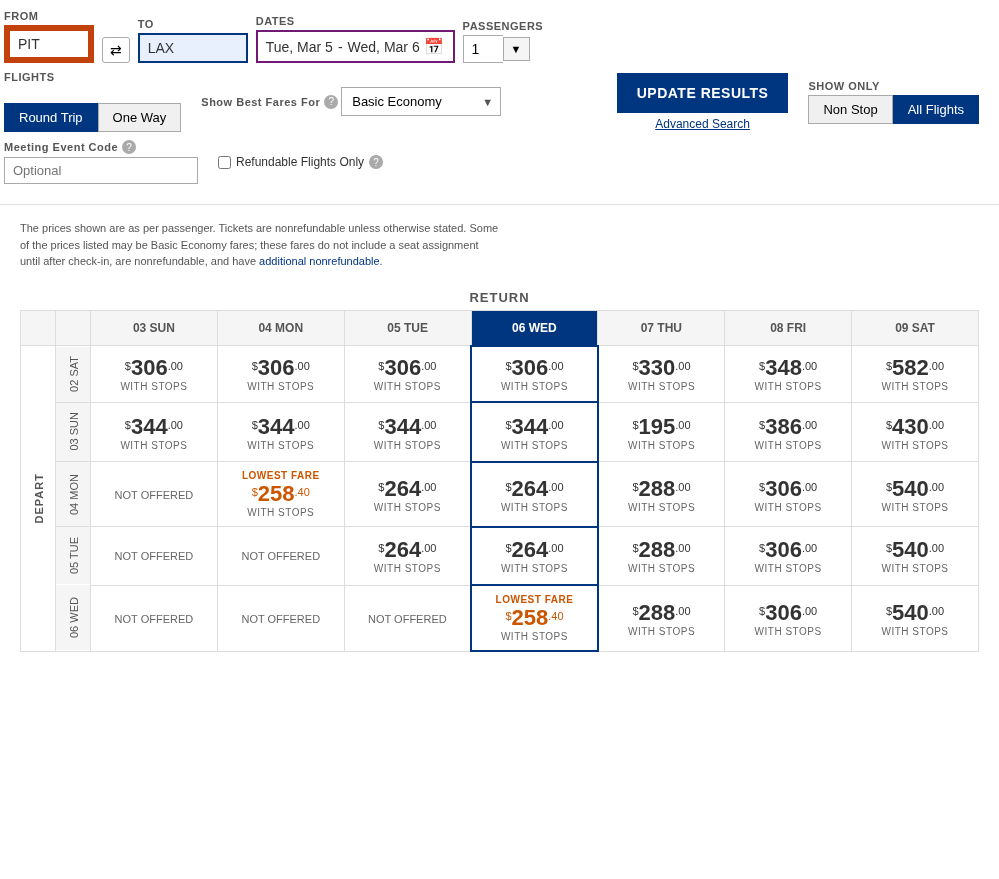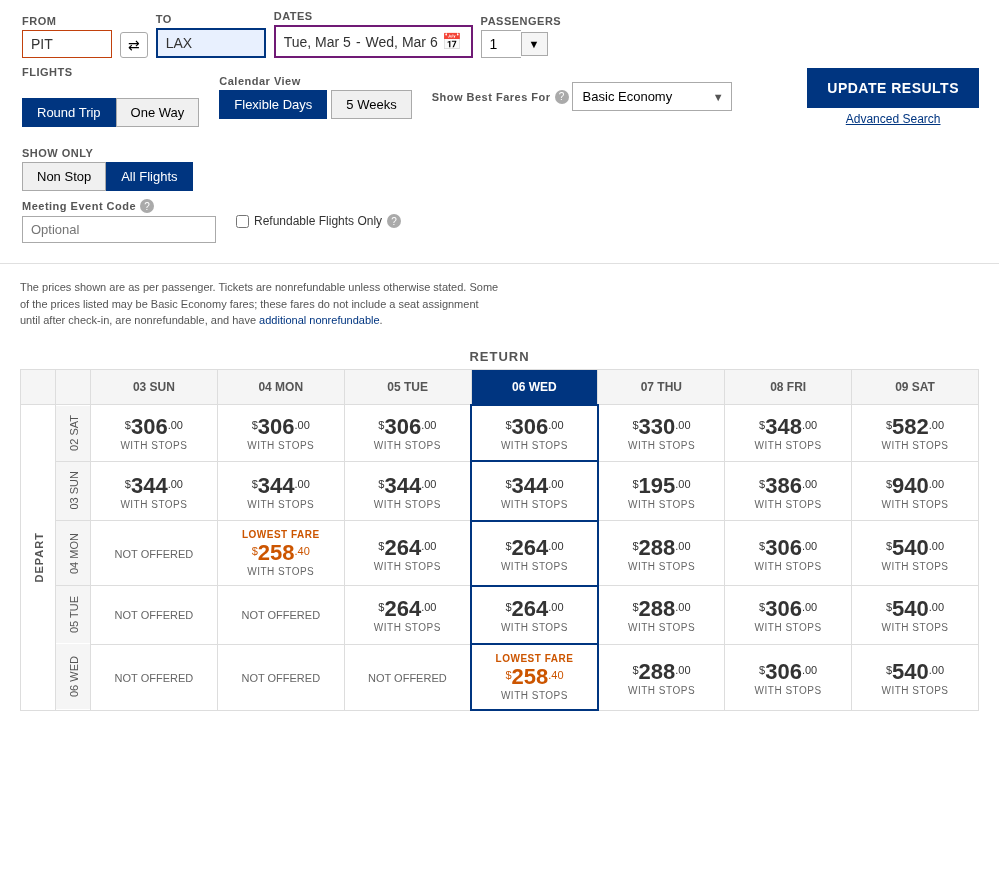--- a/index.html
+++ b/index.html
@@ -1,19 +1,19 @@
 <!DOCTYPE html>
 <html><head>
   <meta charset="utf-8">
   <style>
     * { box-sizing: border-box; margin: 0; padding: 0; }
     body { font-family: Arial, sans-serif; background: #fff; font-size: 13px; color: #333; }
-    .top-section { padding: 10px 20px 5px 22px; }
+    .top-section { padding: 10px 20px 5px 4px; }
     .label { font-size: 11px; color: #555; font-weight: bold; letter-spacing: 0.5px; }
-    .input-box { border: 1px solid #c2410c; padding: 5px 8px; font-size: 14px; color: #333; background: #fff; min-width: 80px; }
+    .input-box { border: 6px solid #c2410c; padding: 5px 8px; font-size: 14px; color: #333; background: #fff; min-width: 80px; }
     .input-box.highlighted { border: 2px solid #003580; background: #e8f0fe; }
     .swap-btn { background: none; border: 1px solid #aaa; border-radius: 3px; padding: 4px 7px; cursor: pointer; font-size: 14px; }
     .date-range { display: flex; align-items: center; gap: 5px; border: 2px solid #701a75; padding: 5px 8px; font-size: 14px; background: #fff; }
     .calendar-icon { font-size: 16px; color: #555; }
     .passengers-wrap { display: flex; align-items: center; gap: 0; }
     .passengers-input { border: 1px solid #aaa; padding: 5px 8px; font-size: 14px; min-width: 40px; border-right: none; }
     .passengers-arrow { border: 1px solid #aaa; padding: 5px 7px; font-size: 11px; cursor: pointer; background: #f5f5f5; }
     .btn-group { display: flex; }
     .btn { padding: 6px 14px; font-size: 13px; cursor: pointer; border: 1px solid #aaa; background: #f0f0f0; }
     .btn.active { background: #003580; color: #fff; border-color: #003580; }
@@ -76,27 +76,20 @@
   </div>
 
   <div style="display:flex; align-items:center; gap:20px; flex-wrap:wrap; margin-bottom:8px;">
     <div style="display:flex; flex-direction:column; gap:20px;">
       <div class="label">FLIGHTS</div>
       <div class="btn-group">
         <button class="btn active">Round Trip</button>
         <button class="btn">One Way</button>
       </div>
     </div>
-    <div style="display:flex; flex-direction:column; gap:3px;">
-      <div class="label">Calendar View</div>
-      <div style="display:flex; gap:2px;">
-        <button class="flex-btn">Flexible Days</button>
-        <button class="weeks-btn">5 Weeks</button>
-      </div>
-    </div>
     <div style="display:flex; flex-direction:row; gap:3px;">
       <div style="display:flex; align-items:center; gap:4px;">
         <div class="label">Show Best Fares For</div>
         <span class="help-icon">?</span>
       </div>
       <div class="select-wrap">
         <select class="fare-select">
           <option>Basic Economy</option>
           <option>Economy</option>
           <option>Business</option>
@@ -235,21 +228,21 @@
         <div style="font-size:10px;color:#666;letter-spacing:0.5px;">WITH STOPS</div>
       </td>
           <td style="padding: 8px 5px; text-align: center; vertical-align: middle; min-width: 105px; cursor: pointer;">
         <div>
           <span style="font-size:11px;vertical-align:super;">$</span><span style="font-size:22px;font-weight:bold;">386</span><span style="font-size:11px;vertical-align:super;">.00</span>
         </div>
         <div style="font-size:10px;color:#666;letter-spacing:0.5px;">WITH STOPS</div>
       </td>
           <td style="padding: 8px 5px; text-align: center; vertical-align: middle; min-width: 105px; cursor: pointer;">
         <div>
-          <span style="font-size:11px;vertical-align:super;">$</span><span style="font-size:22px;font-weight:bold;">940</span><span style="font-size:11px;vertical-align:super;">.00</span>
+          <span style="font-size:11px;vertical-align:super;">$</span><span style="font-size:22px;font-weight:bold;">430</span><span style="font-size:11px;vertical-align:super;">.00</span>
         </div>
         <div style="font-size:10px;color:#666;letter-spacing:0.5px;">WITH STOPS</div>
       </td>
         </tr>
         <tr>
           <td style="writing-mode: vertical-rl; transform: rotate(180deg); font-size: 11px; color: rgb(85, 85, 85); padding: 10px 5px; white-space: nowrap; text-align: center; background: rgb(245, 245, 245);">04 MON</td>
           <td style="padding: 8px 5px; text-align: center; vertical-align: middle; min-width: 105px; cursor: pointer;"><span style="font-size:11px;color:#666;">NOT OFFERED</span></td>
           <td style="padding: 8px 5px; text-align: center; vertical-align: middle; min-width: 105px; cursor: pointer;">
         <div style="font-size:10px;color:#cc5500;font-weight:bold;letter-spacing:0.5px;">LOWEST FARE</div>
         <div style="color:#cc5500;">

